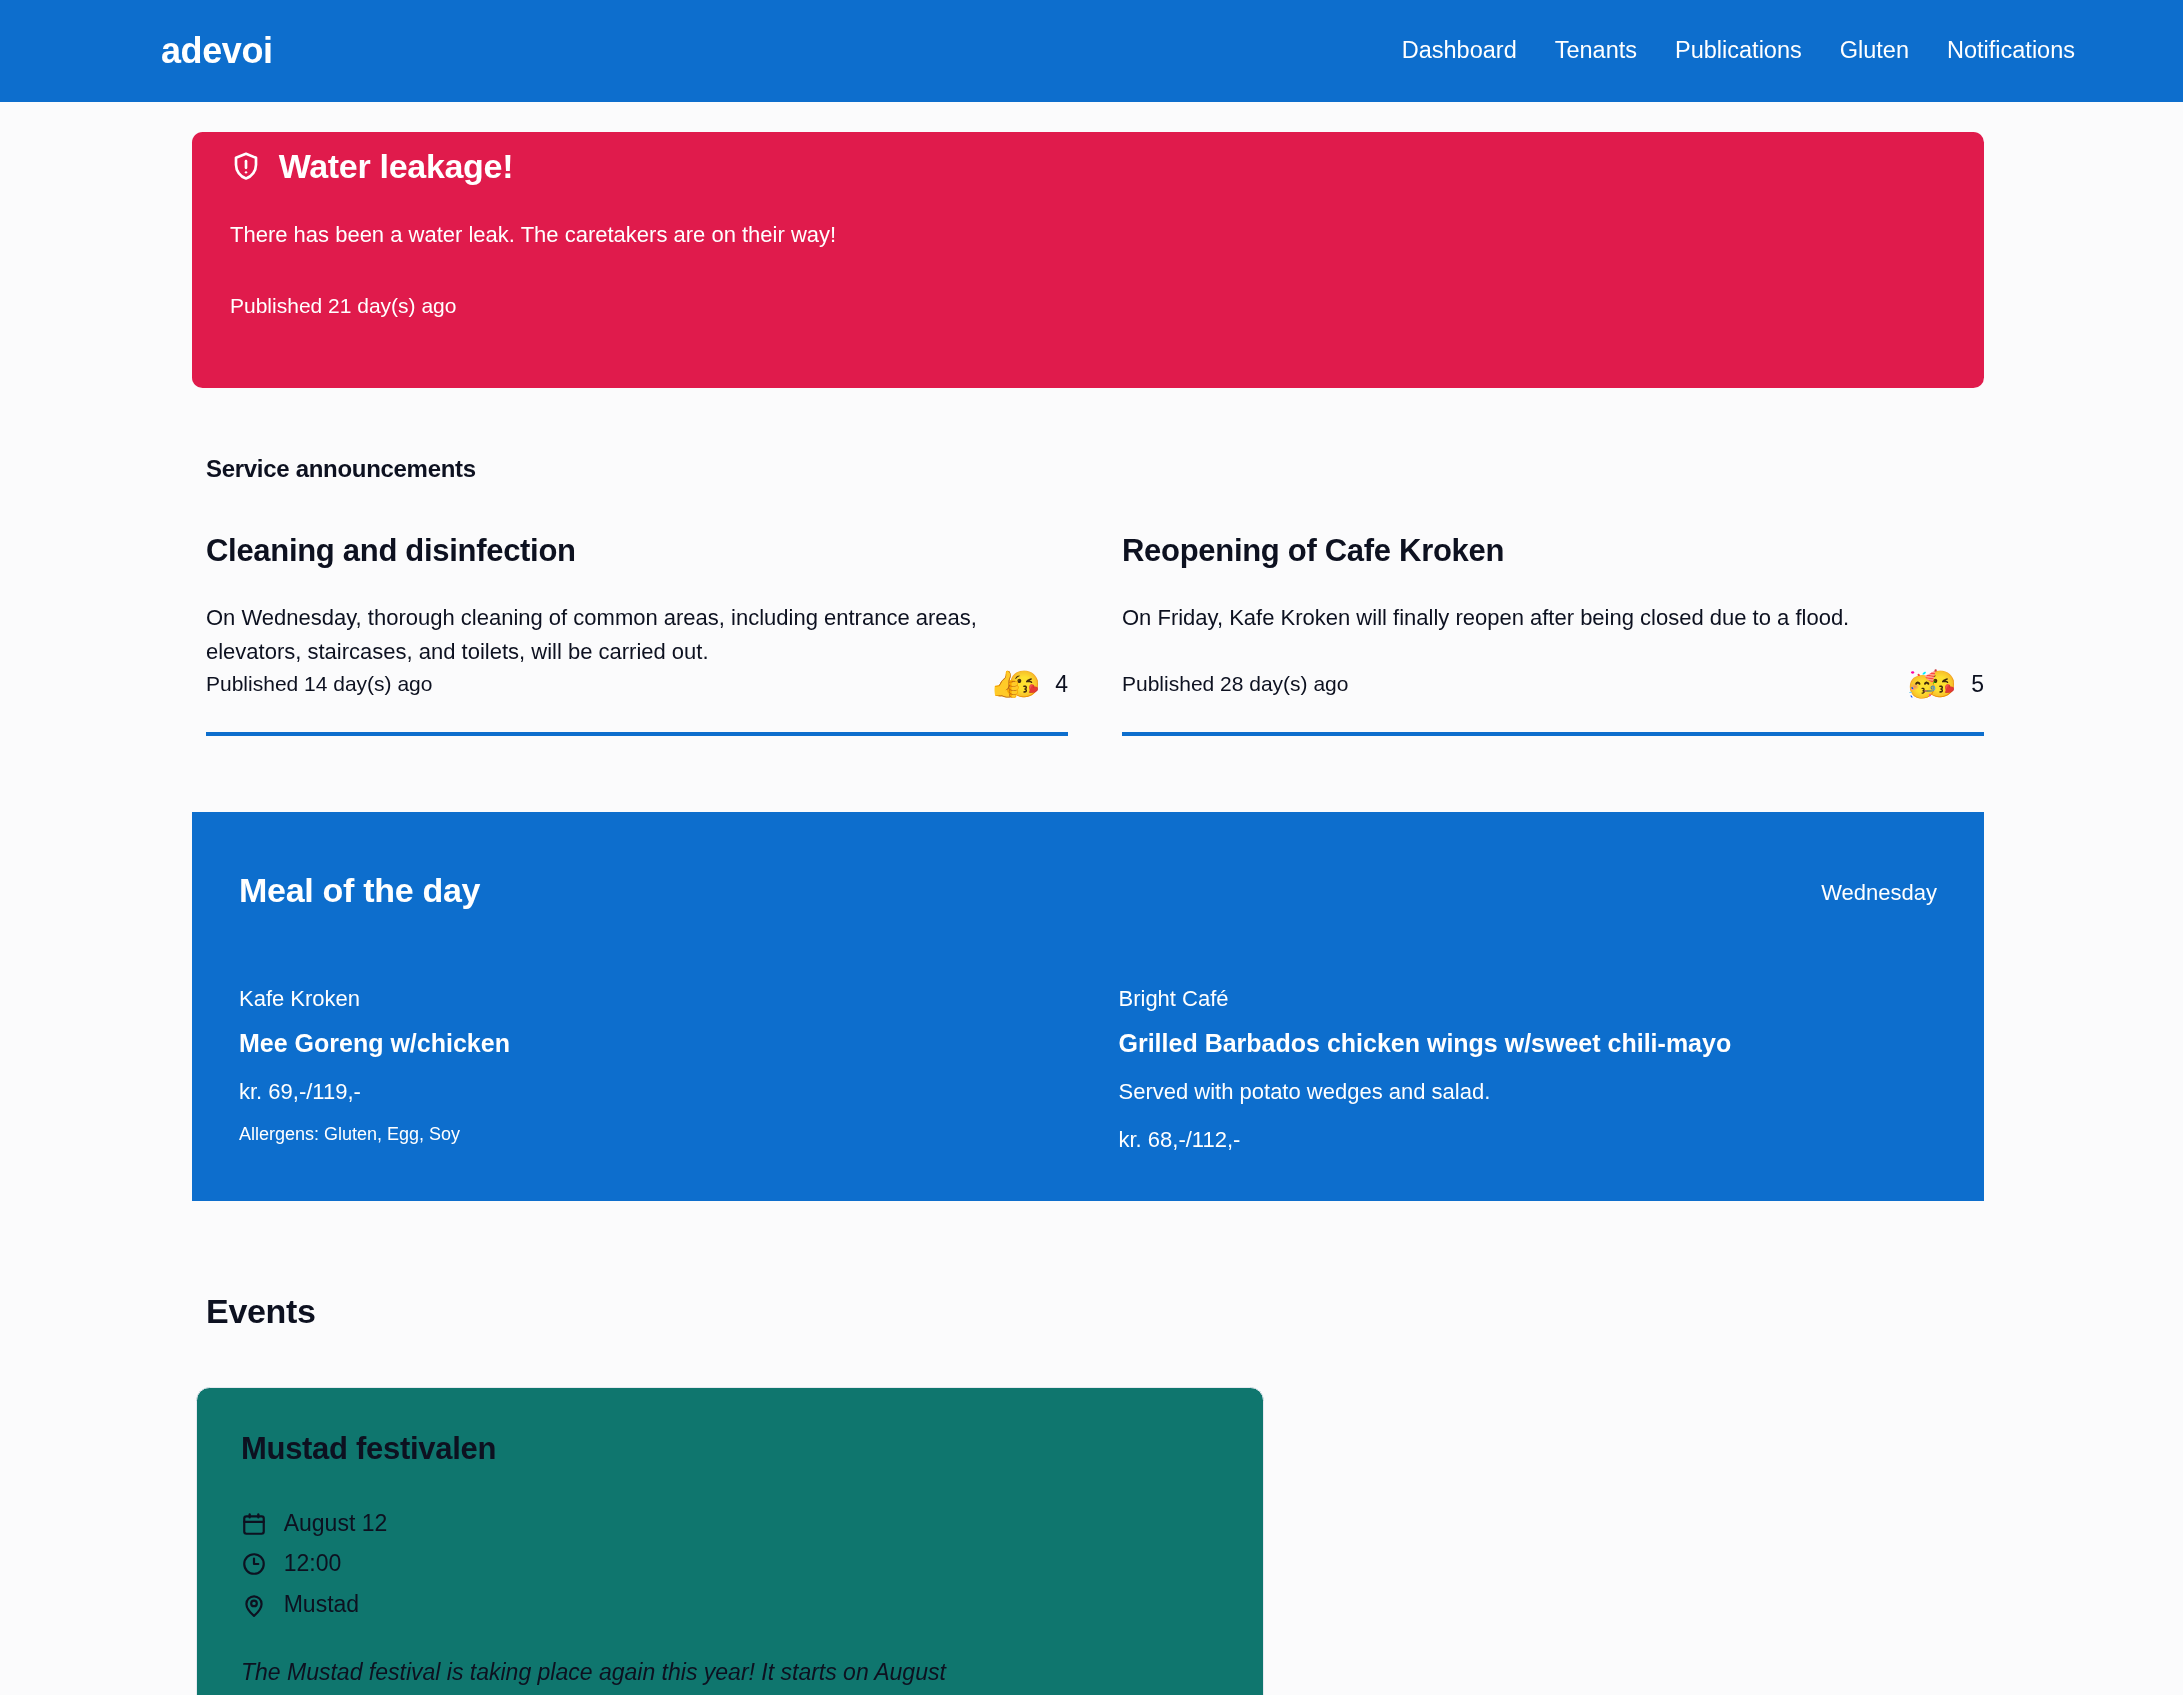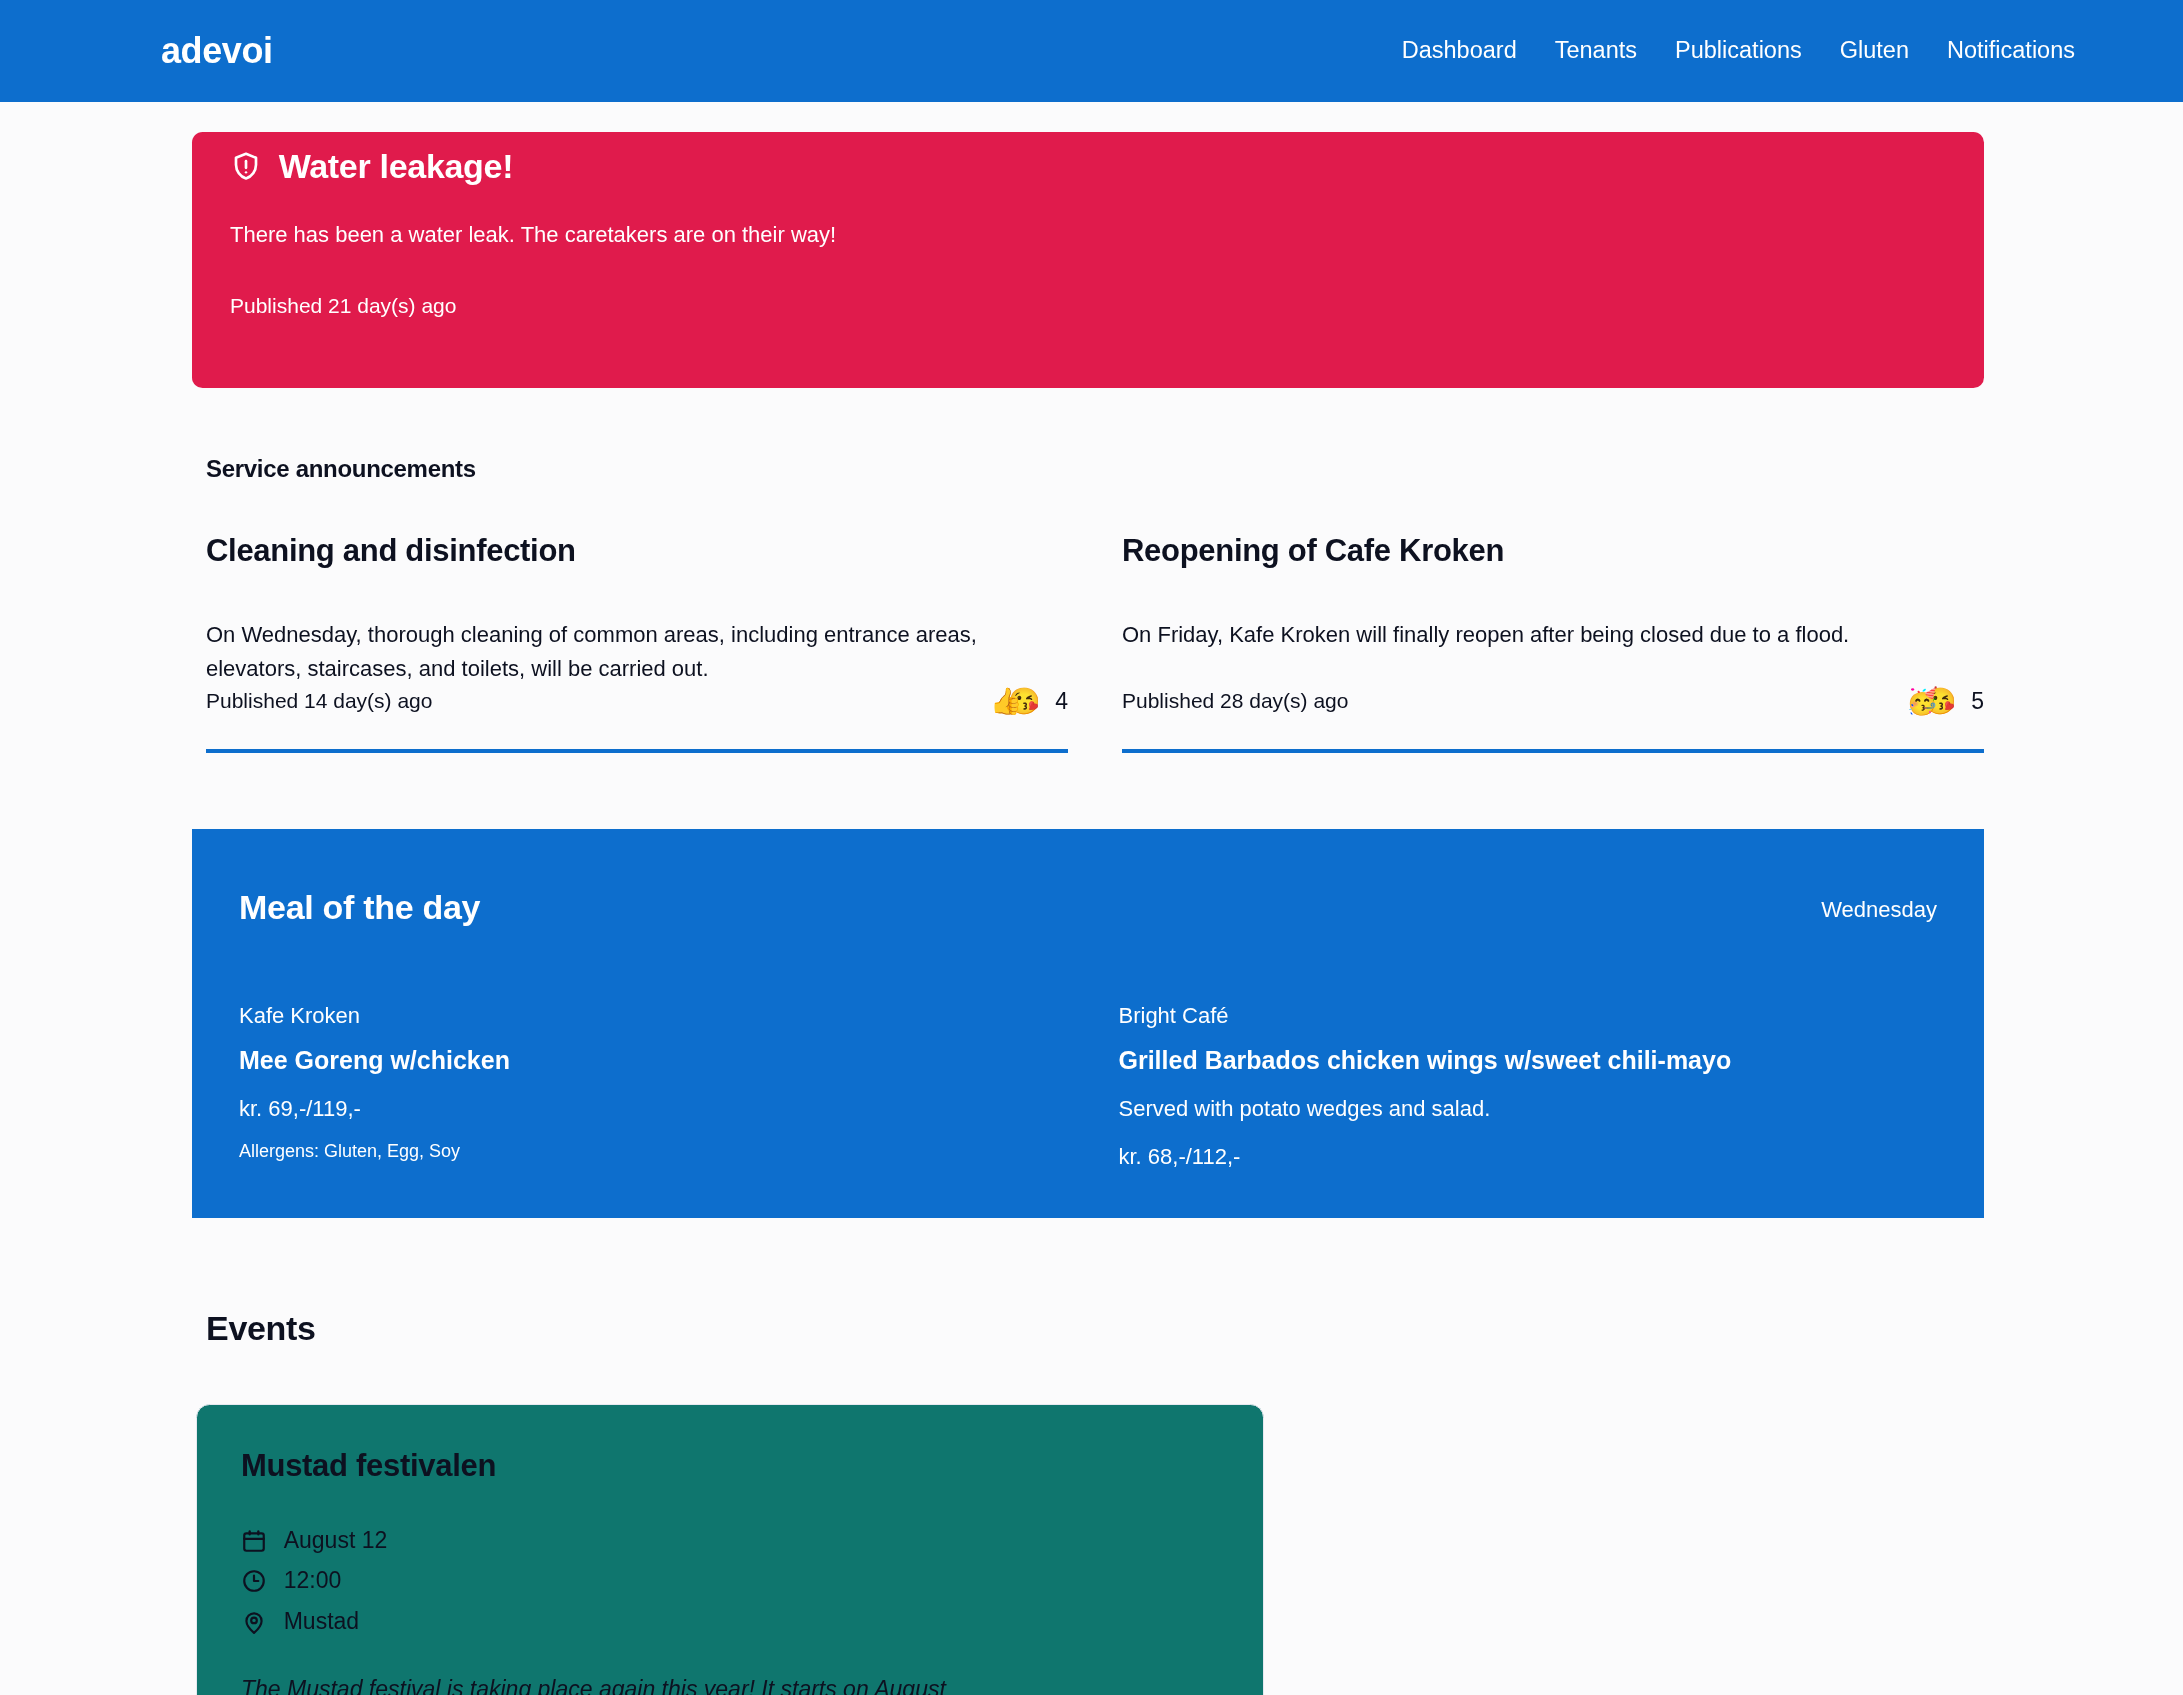--- a/index.html
+++ b/index.html
@@ -111,21 +111,21 @@
     font-size: 31px;
     font-weight: 700;
     letter-spacing: -0.3px;
     color: #0d1120;
     line-height: 1.2;
   }
   .ann-body {
     font-size: 22px;
     line-height: 1.55;
     color: #0d1120;
-    margin-top: 49px;
+    margin-top: 32px;
     max-width: 781px;
   }
   .ann-foot {
     display: flex;
     align-items: center;
     justify-content: space-between;
     margin-top: 47px;
   }
   .ann-col { display: flex; flex-direction: column; }
   .ann-col .ann-foot { margin-top: auto; }

